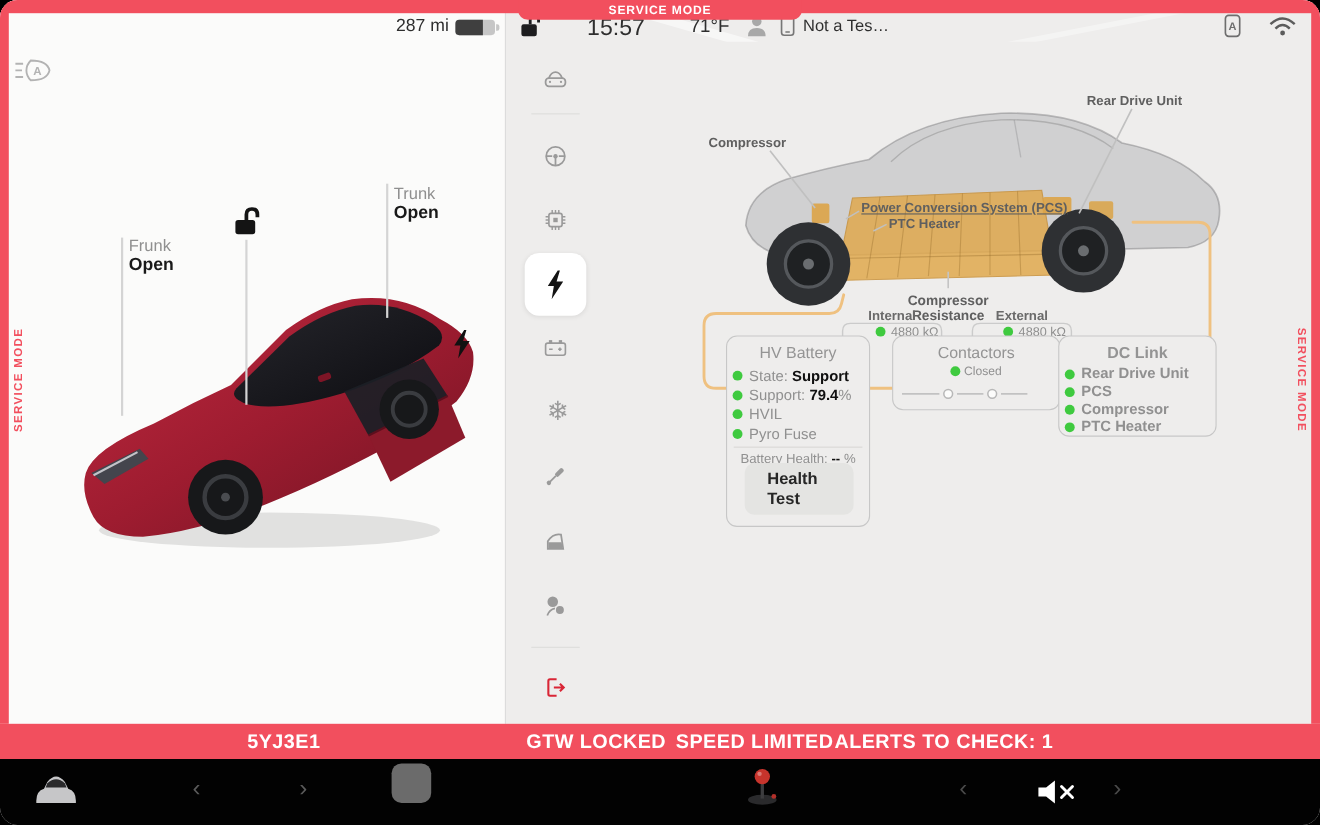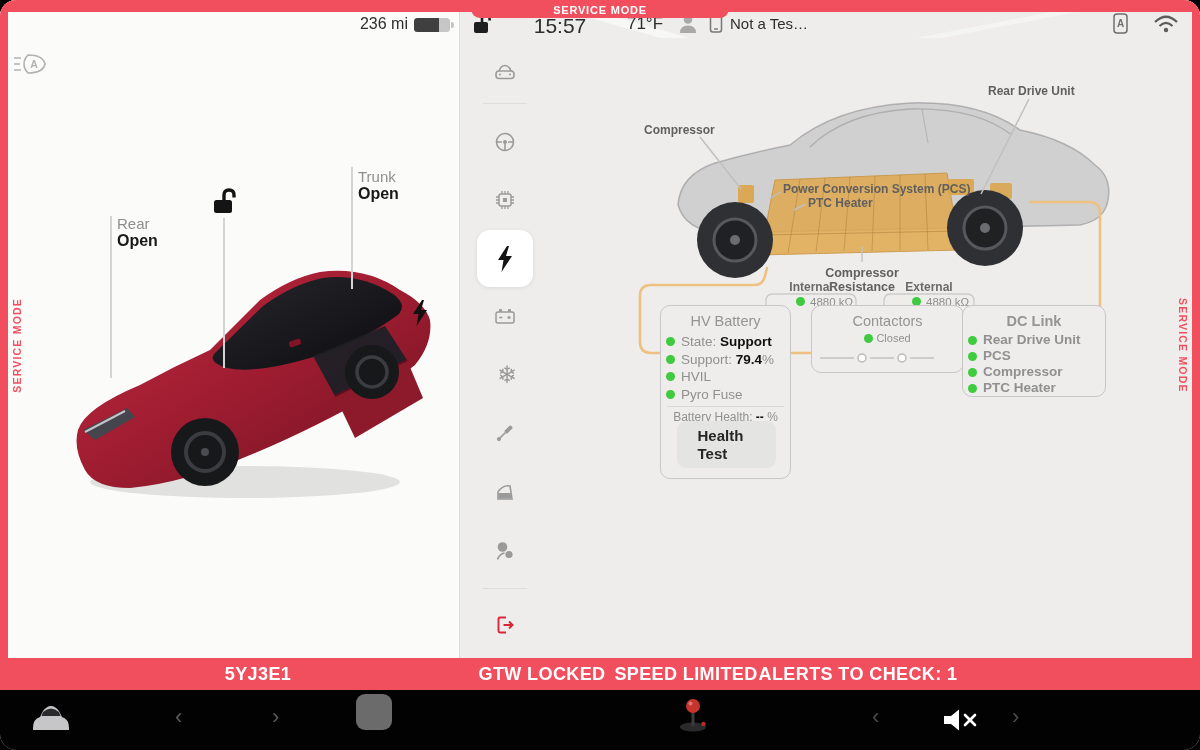--- a/index.html
+++ b/index.html
@@ -64,21 +64,21 @@
 <div class="display">
 
   <div class="left-panel"></div>
   <div class="right-region"></div>
 
   <div class="abs" style="left:459px;top:12px;width:641px;height:26px;overflow:hidden;">
     <div class="map-stripe" style="left:60px;top:6px;width:200px;height:8px;transform:rotate(16deg);"></div>
     <div class="map-stripe" style="left:430px;top:10px;width:220px;height:5px;transform:rotate(-11deg);opacity:.7;"></div>
   </div>
 
-  <div class="status-item" style="left:330px;top:15px;width:78px;text-align:right;">236 mi</div>
+  <div class="status-item" style="left:330px;top:15px;width:78px;text-align:right;">287 mi</div>
   <div class="abs" style="left:414px;top:18px;width:36px;height:14px;border-radius:3.5px;background:#c6c6c6;">
     <div class="abs" style="left:0;top:0;width:25px;height:14px;border-radius:3.5px 0 0 3.5px;background:#3f3f3f;"></div>
     <div class="abs" style="left:37px;top:4px;width:3px;height:6px;border-radius:0 2px 2px 0;background:#c6c6c6;"></div>
   </div>
   <svg class="abs" style="left:472px;top:13px;" width="20" height="22" viewBox="0 0 20 22">
     <path d="M10,9 V5.5 Q10,2 13.8,2 Q17.6,2 17.6,5.5 V7.5" fill="none" stroke="#1d1d1f" stroke-width="2.6"></path>
     <rect x="2" y="9" width="14" height="11" rx="2" fill="#1d1d1f"></rect>
   </svg>
   <div class="status-item" style="left:520px;top:14px;width:80px;text-align:center;font-size:21px;font-weight:500;">15:57</div>
   <div class="status-item" style="left:605px;top:14px;width:80px;text-align:center;font-size:17px;font-weight:500;">71°F</div>
@@ -132,21 +132,21 @@
     <circle cx="150" cy="204" r="34" fill="#17181a"></circle>
     <circle cx="150" cy="204" r="19" fill="none" stroke="#3a3c40" stroke-width="4"></circle>
     <circle cx="150" cy="204" r="4" fill="#4a4c50"></circle>
     <circle cx="317" cy="124" r="27" fill="#17181a"></circle>
     <circle cx="317" cy="124" r="15" fill="none" stroke="#3a3c40" stroke-width="3.5"></circle>
     <rect x="234" y="92" width="12" height="6" rx="2" fill="#7e1526" transform="rotate(-20 240 95)"></rect>
   </svg>
 
   <div class="hangline" style="left:110px;top:216px;height:162px;"></div>
   <div class="hanglabel" style="left:117px;top:215px;">
-    <div class="l1">Rear</div>
+    <div class="l1">Frunk</div>
     <div class="l2">Open</div>
   </div>
 
   <div class="hangline" style="left:223px;top:218px;height:150px;"></div>
   <svg class="abs" style="left:211px;top:186px;" width="30" height="30" viewBox="0 0 30 30">
     <path d="M13,14 V9 Q13,4 18,4 Q23,4 23,9 V11.5" fill="none" stroke="#141414" stroke-width="3.4"></path>
     <rect x="3" y="14" width="18" height="13" rx="2.5" fill="#141414"></rect>
   </svg>
 
   <div class="hangline" style="left:351px;top:167px;height:122px;"></div>
@@ -233,21 +233,21 @@
     <path d="M1029,99 L981,194" stroke="#c0c0c0" stroke-width="1.5"></path>
     <path d="M781,192 L769,199 M806,204 L794,210" stroke="#c0c0c0" stroke-width="1.4"></path>
     <path d="M862,247 V262" stroke="#c4c4c4" stroke-width="1.5"></path>
     <path d="M766,312 V301 Q766,294 773,294 H849 Q856,294 856,301 V312" fill="none" stroke="#cbcbcb" stroke-width="1.3"></path>
     <path d="M884,312 V301 Q884,294 891,294 H967 Q974,294 974,301 V312" fill="none" stroke="#cbcbcb" stroke-width="1.3"></path>
     <path d="M1030,202 H1089 Q1100,202 1100,213 V342 Q1100,353 1089,353 H651 Q640,353 640,342 V296 Q640,285 651,285 H754 Q763,285 765,276 L767,268" fill="none" stroke="#efc180" stroke-width="2.6" stroke-linecap="round"></path>
   </svg>
 
   <div class="dlabel" style="left:644px;top:123px;">Compressor</div>
   <div class="dlabel" style="left:988px;top:84px;">Rear Drive Unit</div>
-  <div class="dlabel" style="left:783px;top:182px;">Power Conversion System (PCS)</div>
+  <div class="dlabel" style="left:783px;top:182px;text-decoration:underline;">Power Conversion System (PCS)</div>
   <div class="dlabel" style="left:808px;top:196px;">PTC Heater</div>
   <div class="dlabel" style="left:792px;top:266px;width:140px;text-align:center;font-size:12.5px;">Compressor Resistance</div>
   <div class="dsub" style="left:771px;top:280px;width:80px;">Internal</div>
   <div class="dsub" style="left:889px;top:280px;width:80px;">External</div>
   <span class="dot abs" style="left:796px;top:297px;"></span>
   <div class="reading" style="left:810px;top:296px;">4880 kΩ</div>
   <span class="dot abs" style="left:912px;top:297px;"></span>
   <div class="reading" style="left:926px;top:296px;">4880 kΩ</div>
 
   <div class="panel" style="left:660px;top:305px;width:131px;height:174px;">

